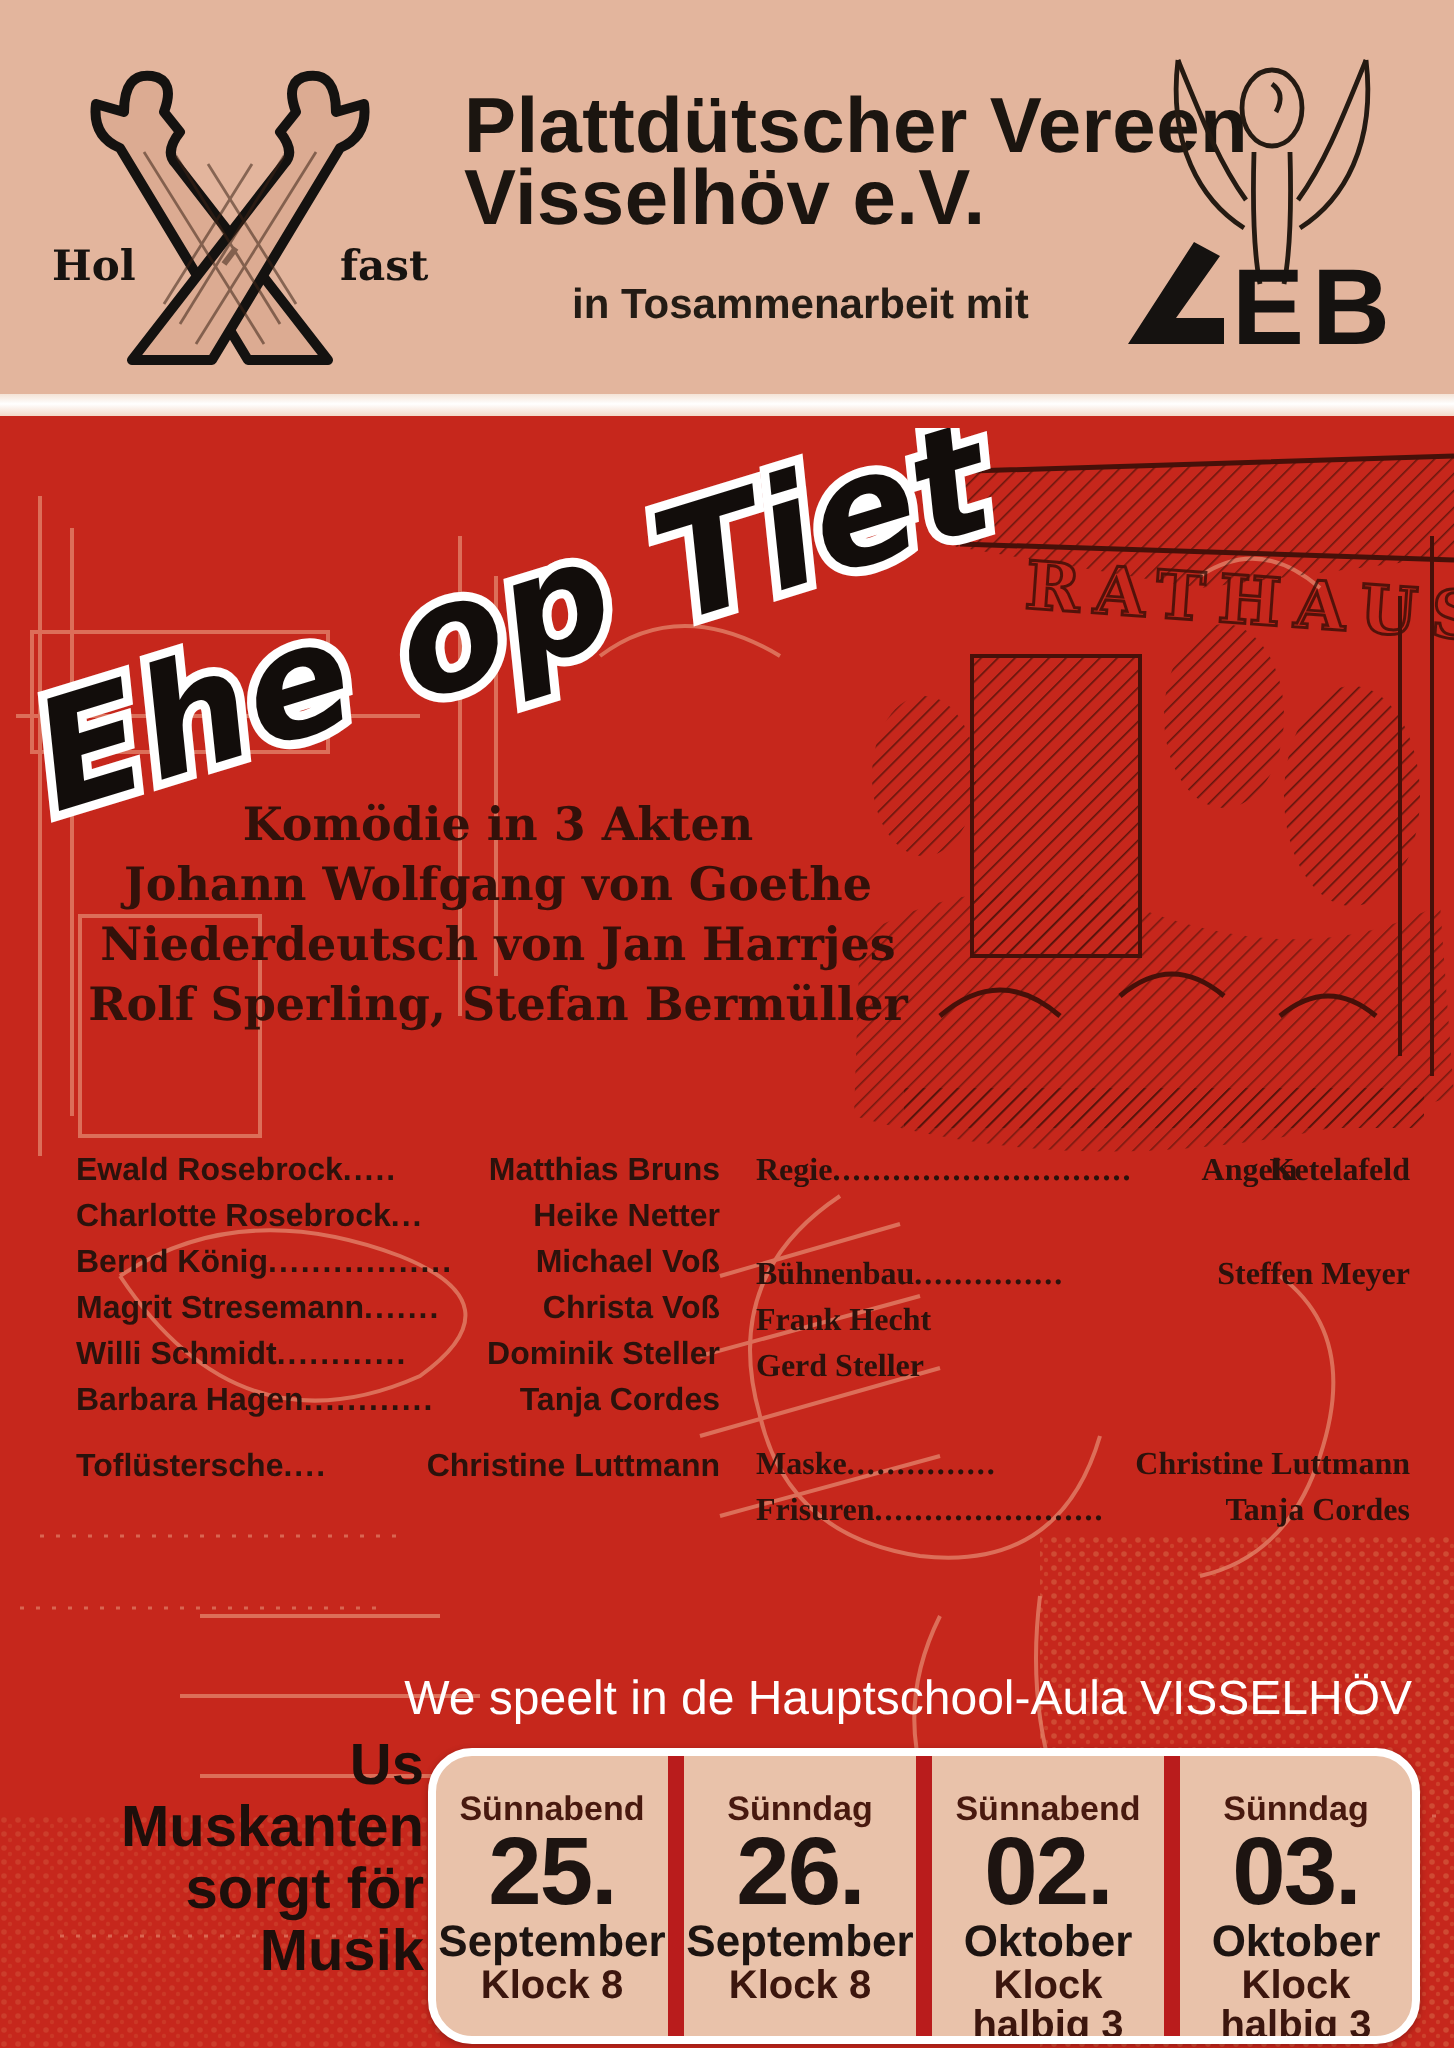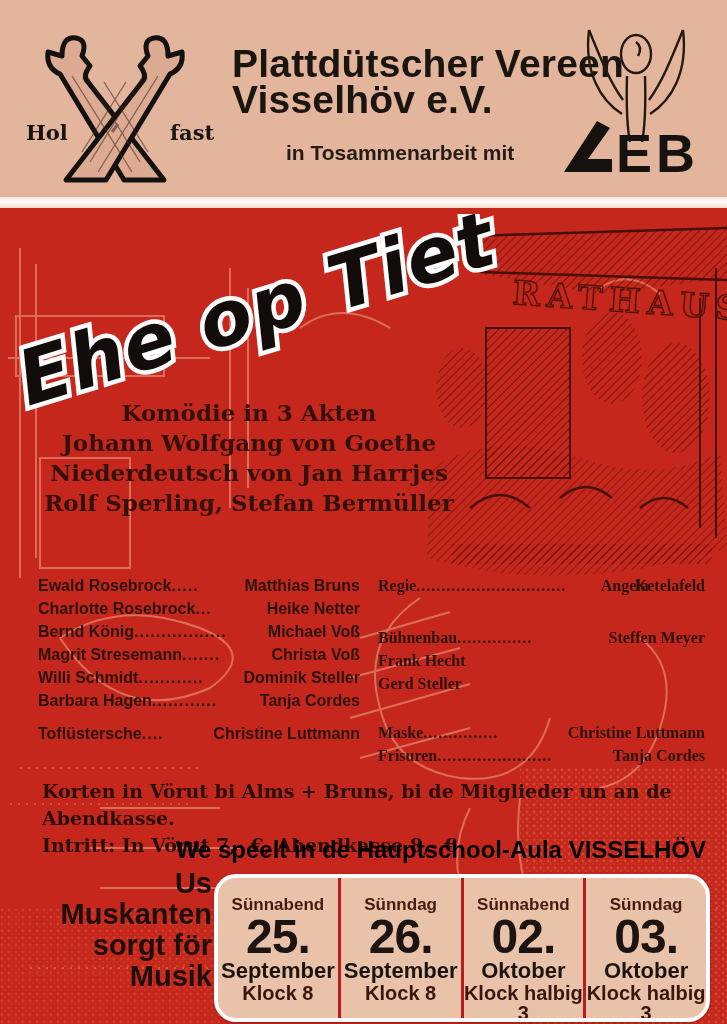--- a/index.html
+++ b/index.html
@@ -43,30 +43,30 @@
   .gap-md{height:26px;}
   .cont-row{}
   .overlap-wrap{position:relative;display:inline-block;margin-left:auto;}
   .overlap-front{position:absolute;left:-34px;top:0;}
   
   .tickets{position:absolute;left:42px;top:570px;width:660px;
     font-family:"DejaVu Serif",serif;font-weight:bold;font-size:19px;line-height:27px;
     color:#2a0e08;}
   
   .venue{position:absolute;left:140px;top:628px;width:566px;text-align:right;
-    font-weight:bold;font-size:24px;color:#000000;}
+    font-weight:normal;font-size:24px;color:#ffffff;}
   
   .music{position:absolute;left:16px;top:660px;width:196px;text-align:right;
     font-weight:bold;font-size:29px;line-height:31px;color:#1d0f0b;}
   
   .datebox{position:absolute;left:214px;top:666px;width:488px;height:140px;
     background:#e9c2aa;border:4px solid #ffffff;border-radius:22px;
     display:flex;box-shadow:0 1px 3px rgba(60,10,5,.35);}
   .show-col{flex:1;text-align:center;padding-top:17px;overflow:hidden;}
-  .show-col + .show-col{border-left:3px solid #b91c1c;}
+  .show-col + .show-col{border-left:8px solid #b91c1c;}
   .show-day{font-weight:bold;font-size:17px;color:#48190f;}
   .show-date{font-weight:bold;font-size:48px;line-height:44px;color:#1d1411;letter-spacing:-1px;}
   .show-month{font-weight:bold;font-size:22px;line-height:24px;color:#1d1411;}
   .show-time{font-weight:bold;font-size:20px;line-height:20px;color:#3c160e;}
 </style>
 </head>
 <body>
 
 <div class="poster">
 
@@ -250,24 +250,20 @@
           <span class="dots">...............</span>
           <span class="actor">Christine Luttmann</span>
       </div>
       <div class="cast-row">
         <span>Frisuren</span>
           <span class="dots">.......................</span>
           <span class="actor">Tanja Cordes</span>
       </div>
     </div>
 
-    <div class="tickets">
-      <div>Korten in Vörut bi Alms + Bruns, bi de Mitglieder un an de Abendkasse.</div>
-      <div>Intritt: In Vörut 7,- €, Abendkasse 8,- €</div>
-    </div>
 
     <div class="venue">We speelt in de Hauptschool-Aula VISSELHÖV</div>
 
     <div class="music">
       <div>Us</div>
       <div>Muskanten</div>
       <div>sorgt för</div>
       <div>Musik</div>
     </div>
 

